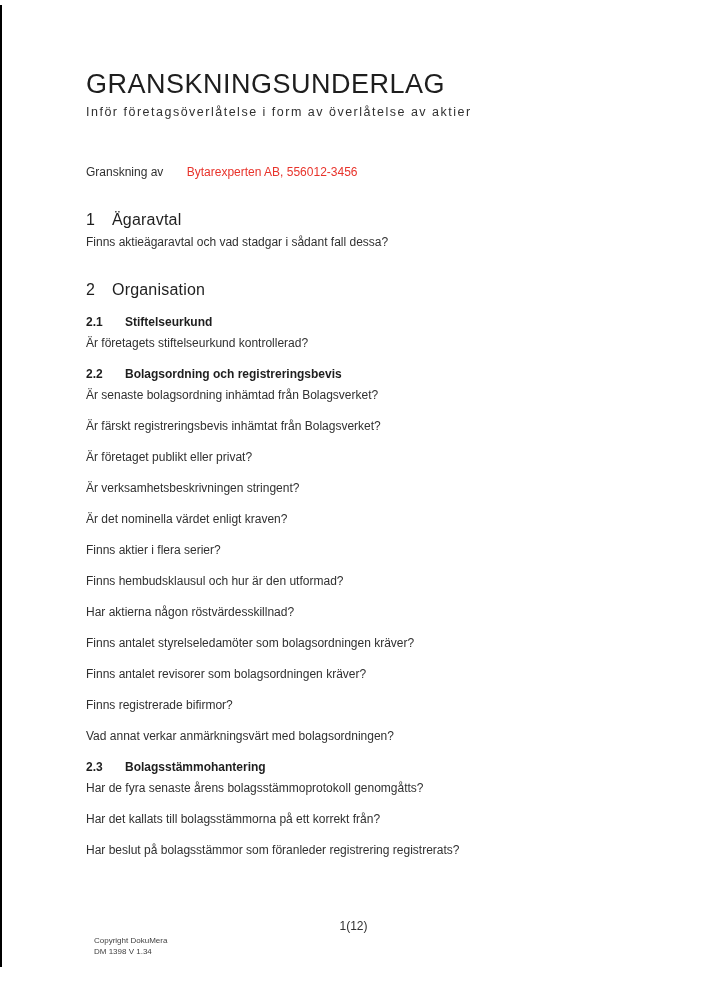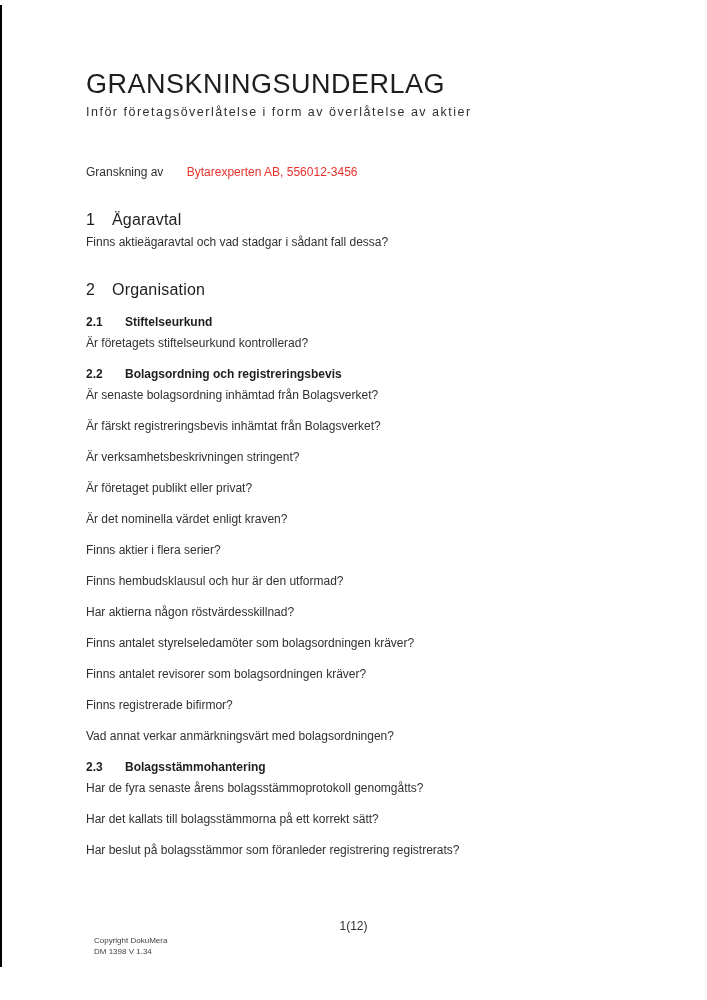--- a/index.html
+++ b/index.html
@@ -121,37 +121,37 @@
       <span>Stiftelseurkund</span>
     </div>
     <p class="q">Är företagets stiftelseurkund kontrollerad?</p>
 
     <div class="h2">
       <span class="num">2.2</span>
       <span>Bolagsordning och registreringsbevis</span>
     </div>
     <p class="q">Är senaste bolagsordning inhämtad från Bolagsverket?</p>
     <p class="q">Är färskt registreringsbevis inhämtat från Bolagsverket?</p>
+    <p class="q">Är företaget publikt eller privat?</p>
     <p class="q">Är verksamhetsbeskrivningen stringent?</p>
-    <p class="q">Är företaget publikt eller privat?</p>
     <p class="q">Är det nominella värdet enligt kraven?</p>
     <p class="q">Finns aktier i flera serier?</p>
     <p class="q">Finns hembudsklausul och hur är den utformad?</p>
     <p class="q">Har aktierna någon röstvärdesskillnad?</p>
     <p class="q">Finns antalet styrelseledamöter som bolagsordningen kräver?</p>
     <p class="q">Finns antalet revisorer som bolagsordningen kräver?</p>
     <p class="q">Finns registrerade bifirmor?</p>
     <p class="q">Vad annat verkar anmärkningsvärt med bolagsordningen?</p>
 
     <div class="h2">
       <span class="num">2.3</span>
       <span>Bolagsstämmohantering</span>
     </div>
     <p class="q">Har de fyra senaste årens bolagsstämmoprotokoll genomgåtts?</p>
-    <p class="q">Har det kallats till bolagsstämmorna på ett korrekt sätt?</p>
+    <p class="q">Har det kallats till bolagsstämmorna på ett korrekt från?</p>
     <p class="q">Har beslut på bolagsstämmor som föranleder registrering registrerats?</p>
   </div>
 
   <div class="page-number">1(12)</div>
 
   <div class="copyright">
     <div>Copyright DokuMera</div>
     <div>DM 1398 V 1.34</div>
   </div>
 </div>

